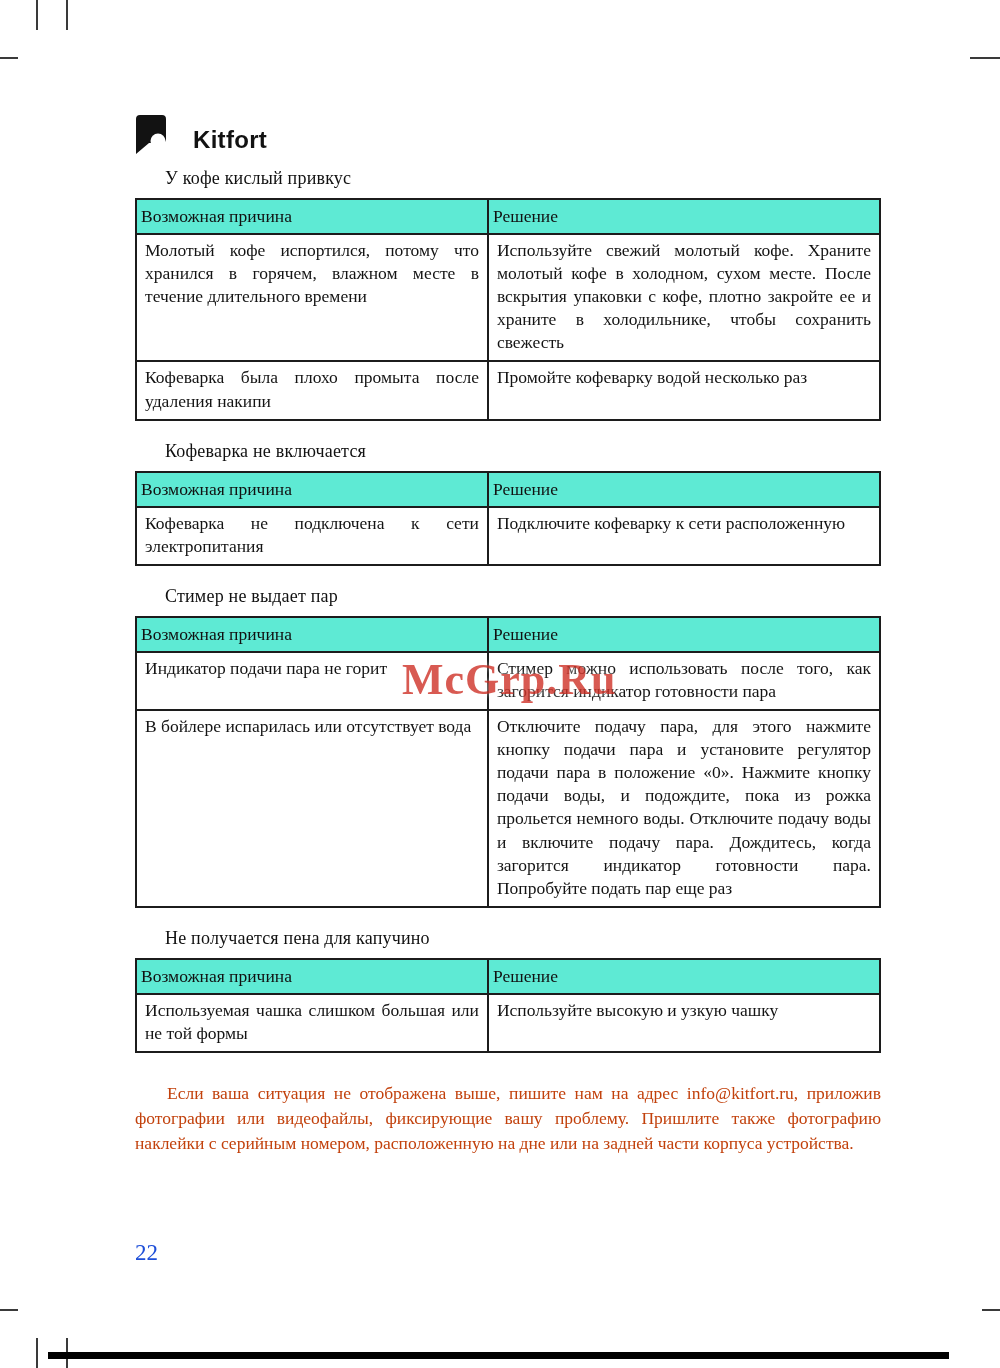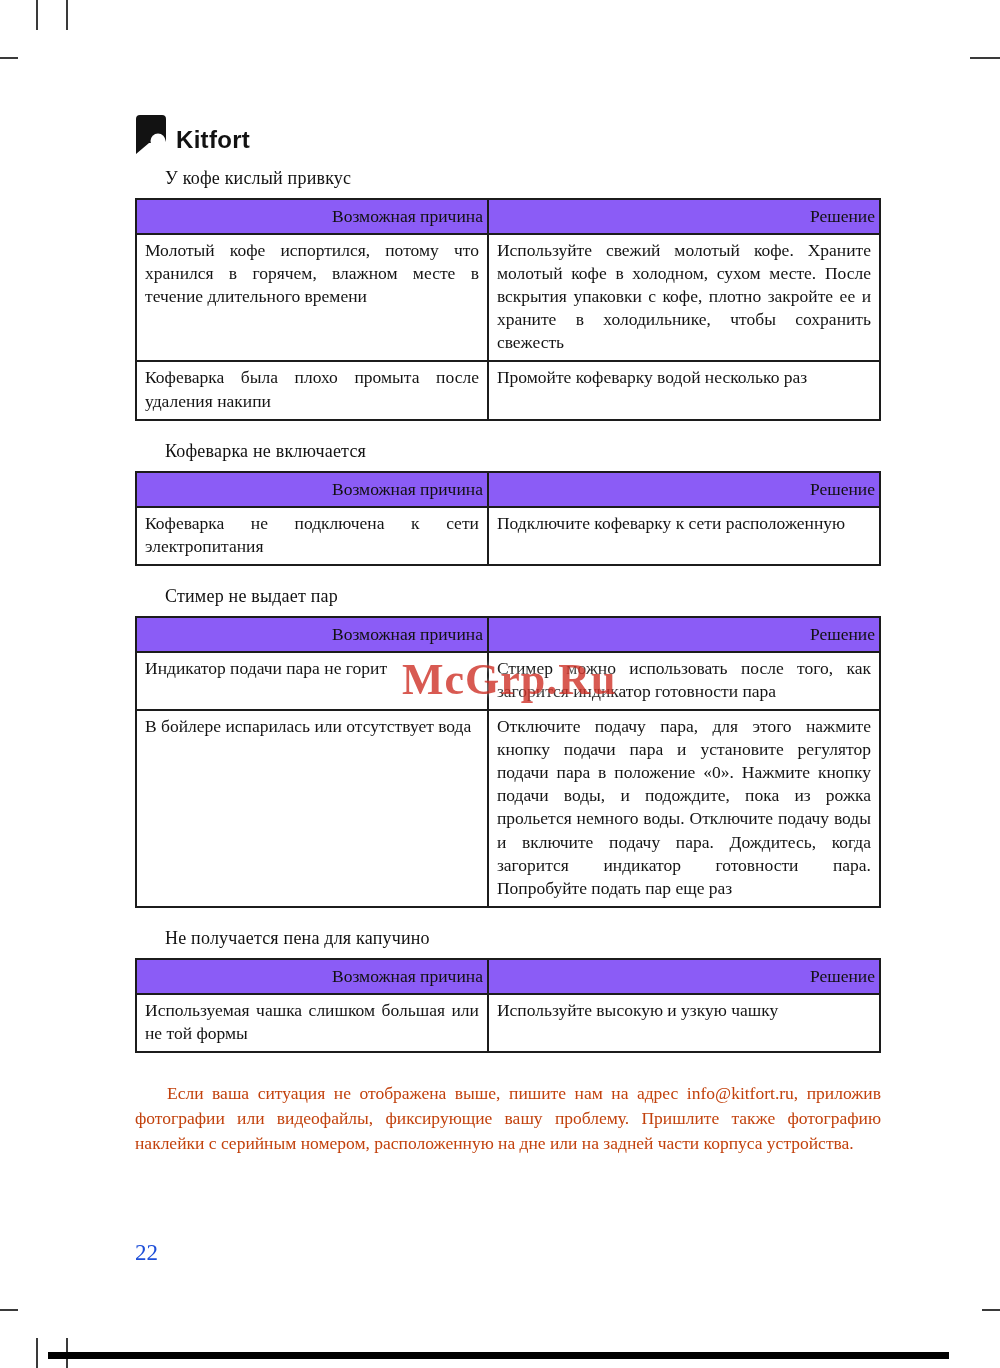--- a/index.html
+++ b/index.html
@@ -33,21 +33,21 @@
 
   
   .content {
     position: absolute;
     left: 135px;
     top: 112px;
     width: 746px;
   }
 
   
-  .logo-row { display: flex; align-items: flex-end; gap: 9px; height: 42px; margin-bottom: 14px; }
+  .logo-row { display: flex; align-items: flex-end; gap: 26px; height: 42px; margin-bottom: 14px; }
   .logo-mark { width: 32px; height: 40px; display: block; }
   .brand-name {
     font-family: "Liberation Sans", sans-serif;
     font-weight: bold;
     font-size: 24px;
     color: #121212;
     letter-spacing: 0.3px;
     line-height: 1;
     padding-bottom: 2px;
   }
@@ -65,24 +65,24 @@
   
   table.trouble {
     width: 100%;
     border-collapse: collapse;
     table-layout: fixed;
   }
   table.trouble col.c1 { width: 47.3%; }
   table.trouble col.c2 { width: 52.7%; }
   table.trouble th, table.trouble td { border: 2px solid #1c1c1c; }
   table.trouble th {
-    background: #8b5cf6;
+    background: #5eead4;
     font-weight: normal;
     font-size: 17.5px;
-    text-align: right;
+    text-align: left;
     padding: 6px 4px;
     color: #111;
   }
   table.trouble td {
     font-size: 17.5px;
     line-height: 1.32;
     padding: 4px 8px 6px 8px;
     text-align: justify;
     vertical-align: top;
     color: #141414;

